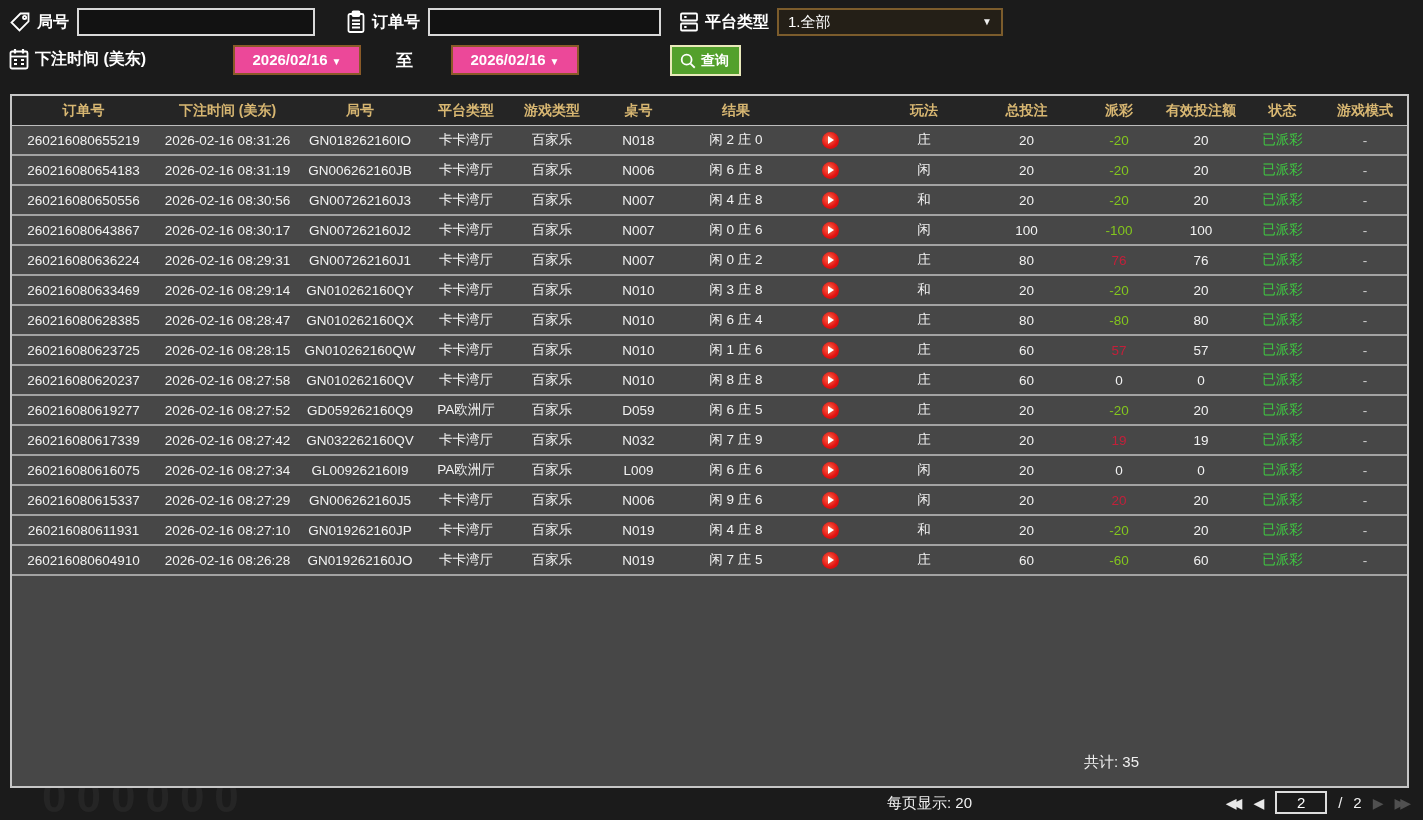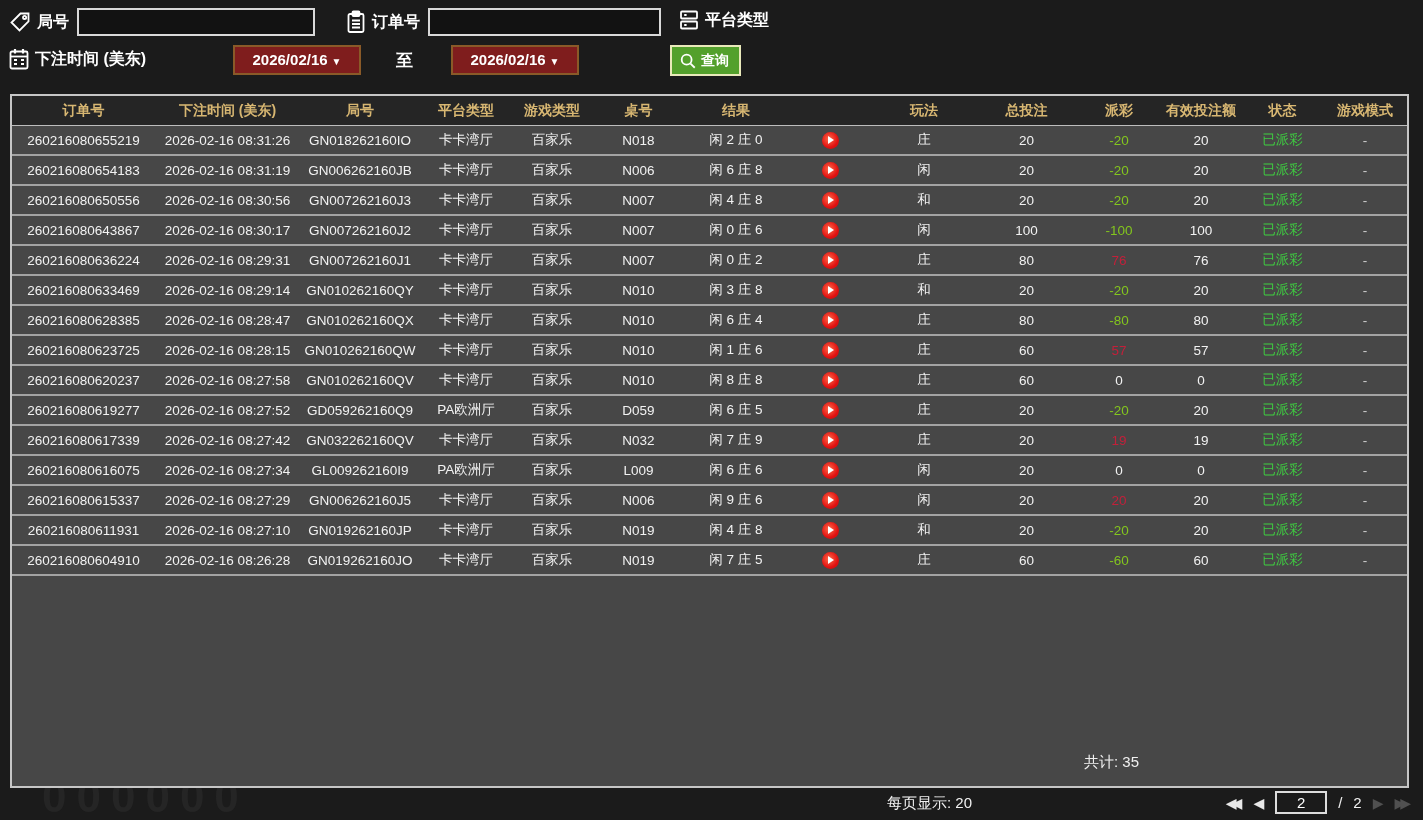--- a/index.html
+++ b/index.html
@@ -21,21 +21,21 @@
     border:2px solid #d9d9d9; color:#eee; font-size:14px; padding:0 6px;
     font-family:"Liberation Sans", sans-serif; outline:none;
   }
   .dd {
     position:relative; margin-left:8px; width:226px; height:28px; background:#241f17;
     border:2px solid #7c5c2c; color:#fff; font-size:15px; line-height:24px;
     padding-left:9px; cursor:pointer;
   }
   .dd .arrow { position:absolute; right:9px; top:0; font-size:10px; line-height:24px; color:#eee; }
   .date-dd {
-    position:absolute; width:128px; height:30px; background:#7f1d1d;
+    position:absolute; width:128px; height:30px; background:#ec4899;
     border:2px solid #8a5a28; color:#fff; font-size:15px; font-weight:bold;
     text-align:center; line-height:26px; cursor:pointer;
   }
   .date-dd .arrow { font-size:10px; margin-left:4px; }
   .to-label { position:absolute; left:396px; top:49px; font-size:17px; font-weight:bold; }
   .search-btn {
     position:absolute; left:670px; top:45px; height:31px; padding:0 10px 0 7px;
     background:#53a02c; border:2px solid #e9e9ba; color:#fff; font-size:14px;
     font-weight:bold; display:flex; align-items:center; gap:4px; cursor:pointer;
     font-family:"Liberation Sans", sans-serif;
@@ -117,20 +117,24 @@
 
   <div class="group" style="left:678px; top:8px;">
     <span class="icon">
       <svg width="22" height="24" viewBox="0 0 22 24" fill="none" stroke="#fff" stroke-width="1.8">
         <rect x="3" y="3.5" width="16" height="7" rx="1"></rect>
           <rect x="3" y="13.5" width="16" height="7" rx="1"></rect>
         <path d="M6.2 7 H8.6 M6.2 17 H8.6" stroke-width="2.2"></path>
       </svg>
     </span>
     <span class="g-label">平台类型</span>
+    <div class="dd">
+      <span>1.全部</span>
+      <span class="arrow">▼</span>
+    </div>
   </div>
 
   <div class="group" style="left:8px; top:47px;">
     <span class="icon">
       <svg width="22" height="24" viewBox="0 0 22 24" fill="none" stroke="#fff" stroke-width="1.8">
         <rect x="2.5" y="4.5" width="17" height="17" rx="1.5"></rect>
           <path d="M2.5 9.5 H19.5"></path>
         <path d="M7 2 V6.5 M15 2 V6.5" stroke-width="2.2"></path>
         <path d="M6 13 H9 M13 13 H16 M6 17 H9 M13 17 H16" stroke-width="2"></path>
       </svg>

